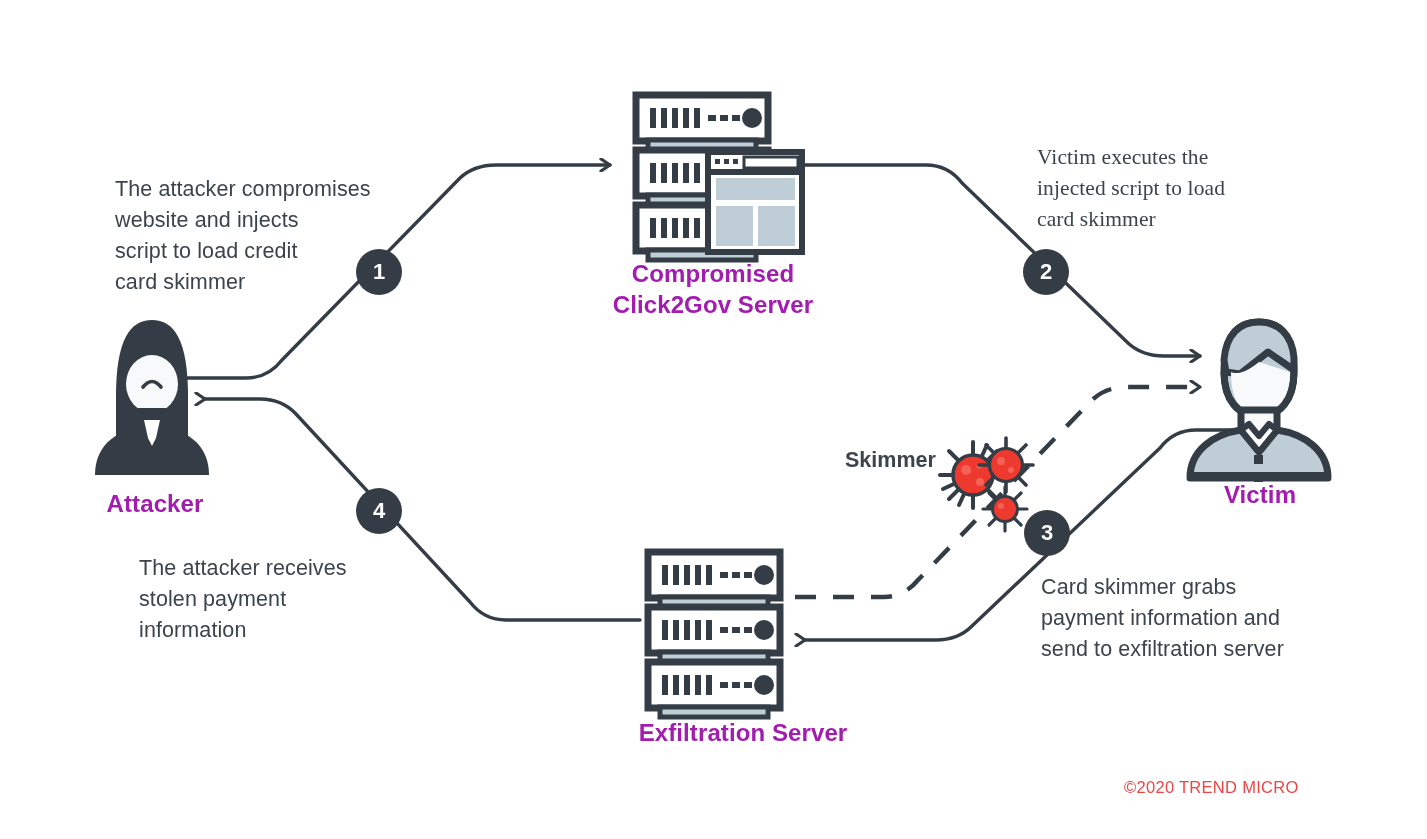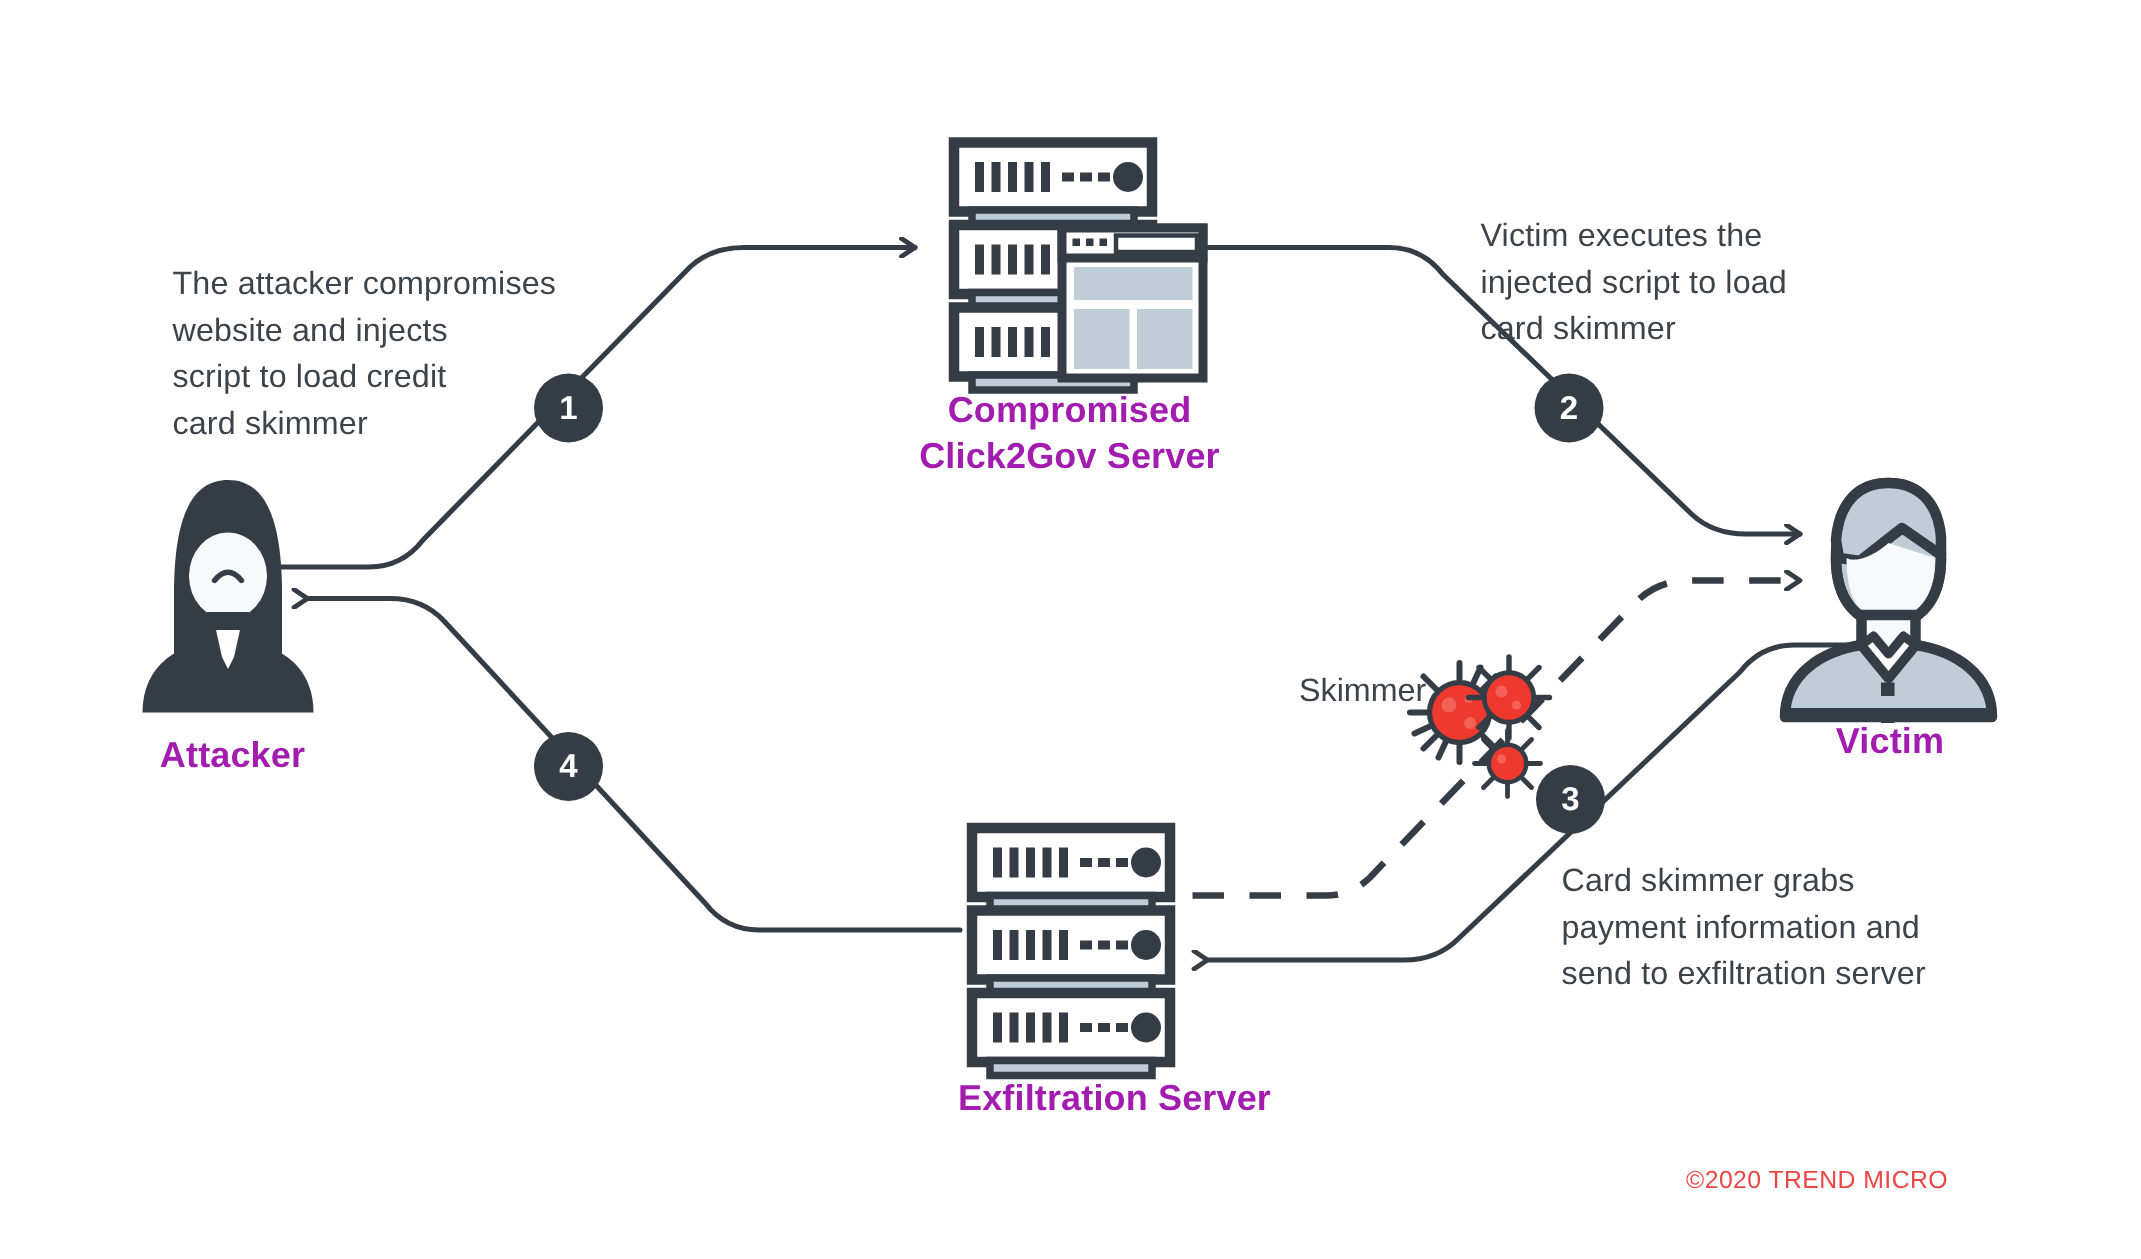--- a/index.html
+++ b/index.html
@@ -12,35 +12,35 @@
   svg.layer{position:absolute;left:0;top:0;width:1427px;height:839px;}
   .desc{
     position:absolute;font-size:21.5px;line-height:31px;font-weight:400;
     color:#3b434b;letter-spacing:.1px;white-space:pre-line;
   }
   .node-label{
     position:absolute;font-size:24px;line-height:31px;font-weight:700;
     color:#a21caf;text-align:center;letter-spacing:.1px;white-space:pre-line;
   }
   .small-label{
-    position:absolute;font-size:21.5px;font-weight:400;color:#3b434b;margin-left:21px;
+    position:absolute;font-size:21.5px;font-weight:700;color:#3b434b;
   }
   .copyright{
     position:absolute;font-size:16.5px;color:#ef4444;letter-spacing:.3px;
     font-family:"Liberation Sans","DejaVu Sans",sans-serif;
   }
   .step-num{
     position:absolute;width:46px;height:46px;border-radius:50%;
     background:#343d46;color:#ffffff;font-size:22px;font-weight:700;
     display:flex;align-items:center;justify-content:center;
     font-family:"Liberation Sans","DejaVu Sans",sans-serif;
   }
   
   #desc1{left:115px;top:157px;width:340px;margin-top:17px;}
-  #desc2{left:987px;top:142px;width:300px;}
+  #desc2{left:1037px;top:142px;width:300px;font-family:Liberation Serif, serif;}
   #desc3{left:1041px;top:572px;width:330px;}
   #desc4{left:139px;top:553px;width:300px;}
   #lbl-compromised{left:548px;top:258px;width:330px;}
   #lbl-exfil{left:578px;top:717px;width:330px;}
   #lbl-attacker{left:55px;top:488px;width:200px;}
   #lbl-victim{left:1160px;top:479px;width:200px;}
   #lbl-skimmer{left:845px;top:448px;}
   #copyright{left:1124px;top:778px;}
   #step1{left:356px;top:249px;}
   #step2{left:1023px;top:249px;}
@@ -278,20 +278,23 @@
   <div class="desc" id="desc1">The attacker compromises
 website and injects
 script to load credit
 card skimmer</div>
   <div class="desc" id="desc2">Victim executes the
 injected script to load
 card skimmer</div>
   <div class="desc" id="desc3">Card skimmer grabs
 payment information and
 send to exfiltration server</div>
+  <div class="desc" id="desc4">The attacker receives
+stolen payment
+information</div>
 
   <div class="node-label" id="lbl-compromised">Compromised
 Click2Gov Server</div>
   <div class="node-label" id="lbl-exfil">Exfiltration Server</div>
   <div class="node-label" id="lbl-victim">Victim</div>
   <div class="node-label" id="lbl-attacker">Attacker</div>
   <div class="small-label" id="lbl-skimmer">Skimmer</div>
 
   <div class="copyright" id="copyright">©2020 TREND MICRO</div>
 

